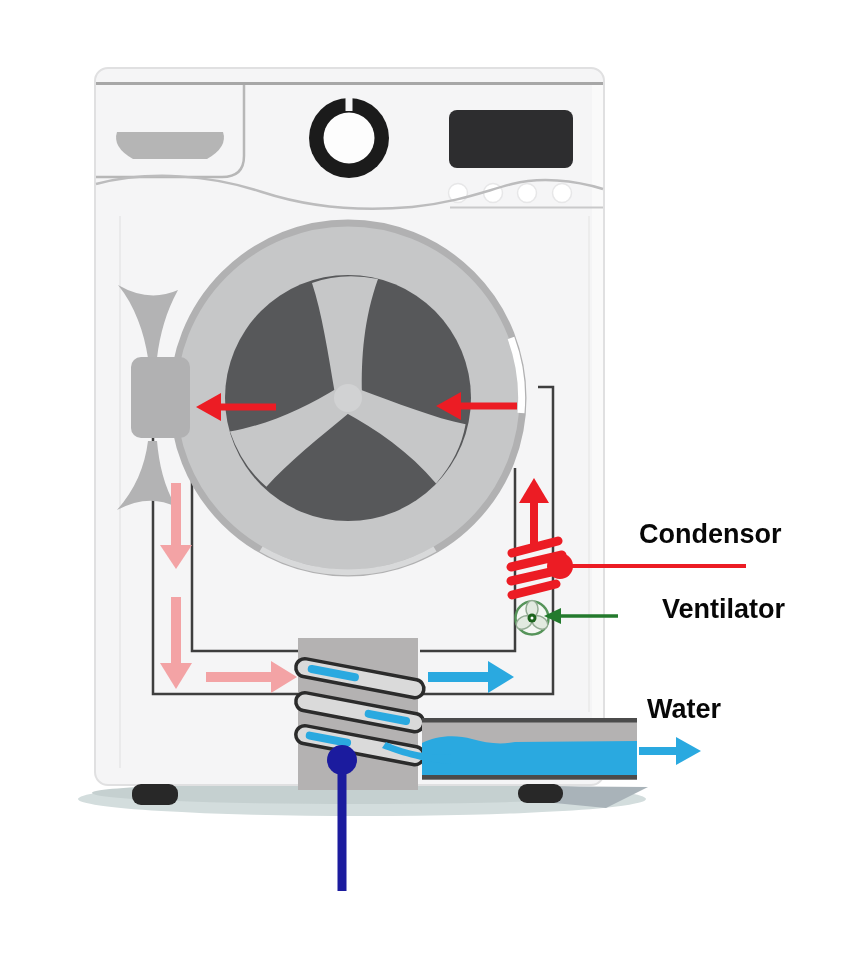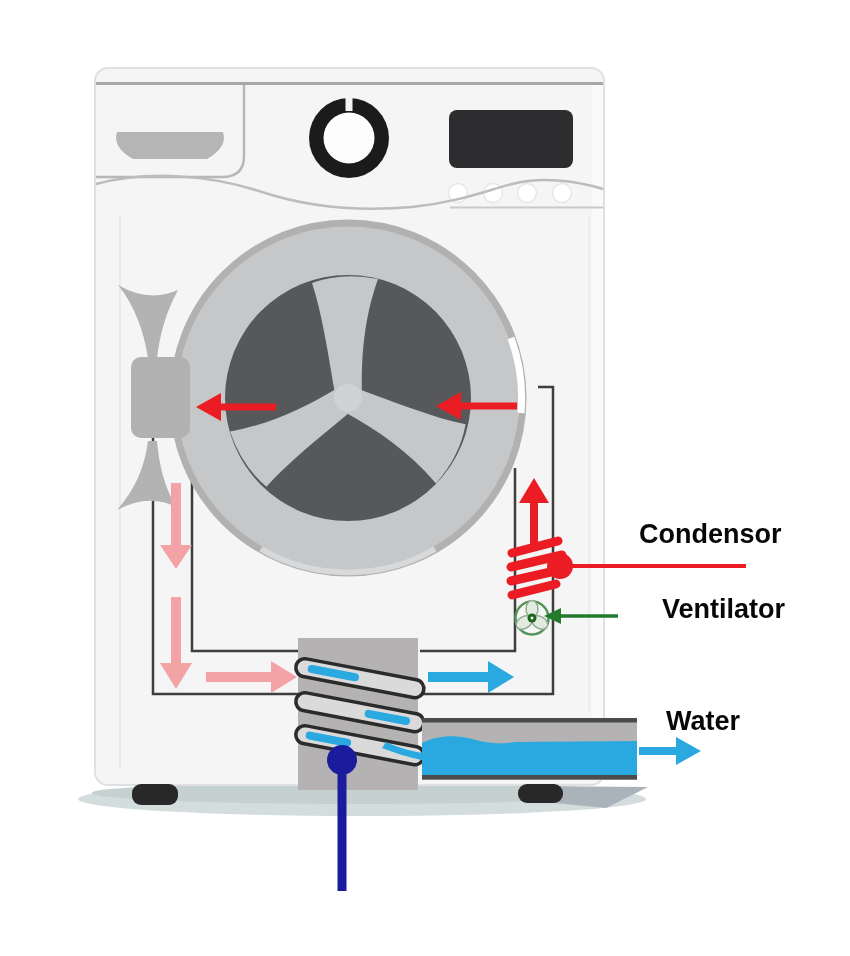--- a/index.html
+++ b/index.html
@@ -167,15 +167,15 @@
   </g>
 
   <g fill="#1b1b9e">
     <circle cx="342" cy="760" r="15"></circle>
     <rect x="337.5" y="772" width="9" height="119"></rect>
   </g>
 </svg>
 
 <div class="lbl" style="left:639px;top:520px;">Condensor</div>
 <div class="lbl" style="left:632px;top:595px;margin-left:30px;">Ventilator</div>
-<div class="lbl" style="left:666px;top:695px;margin-top:12px;">Water</div>
+<div class="lbl" style="left:647px;top:695px;">Water</div>
 
 </div>
 
 </body></html>

